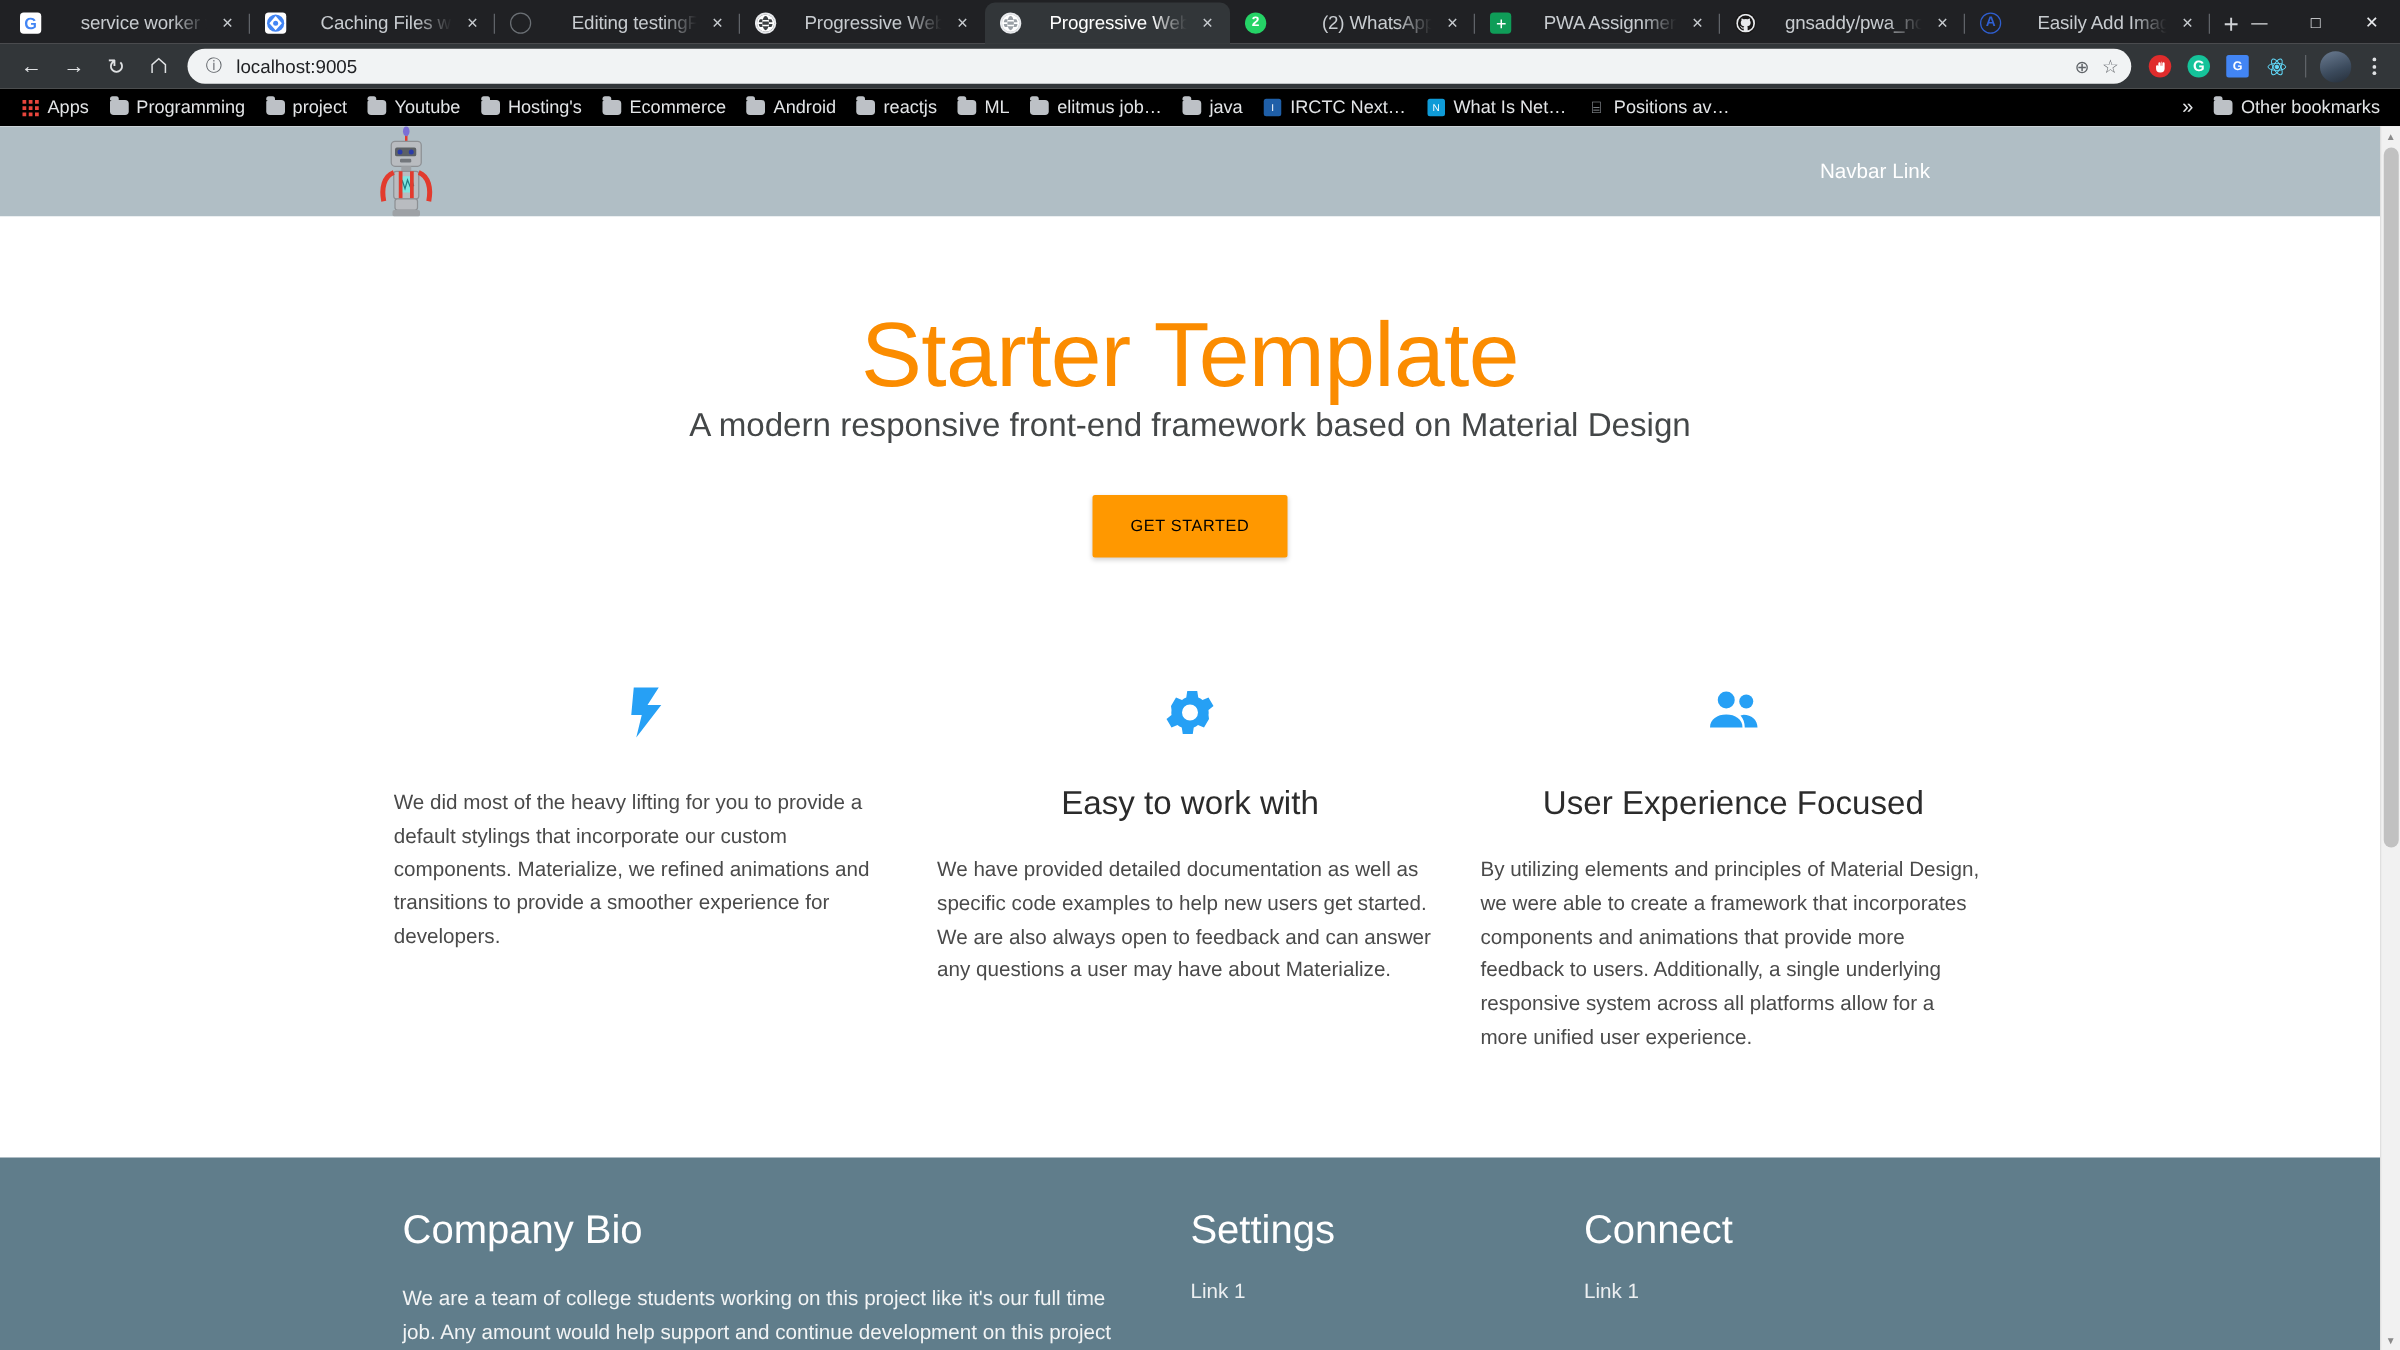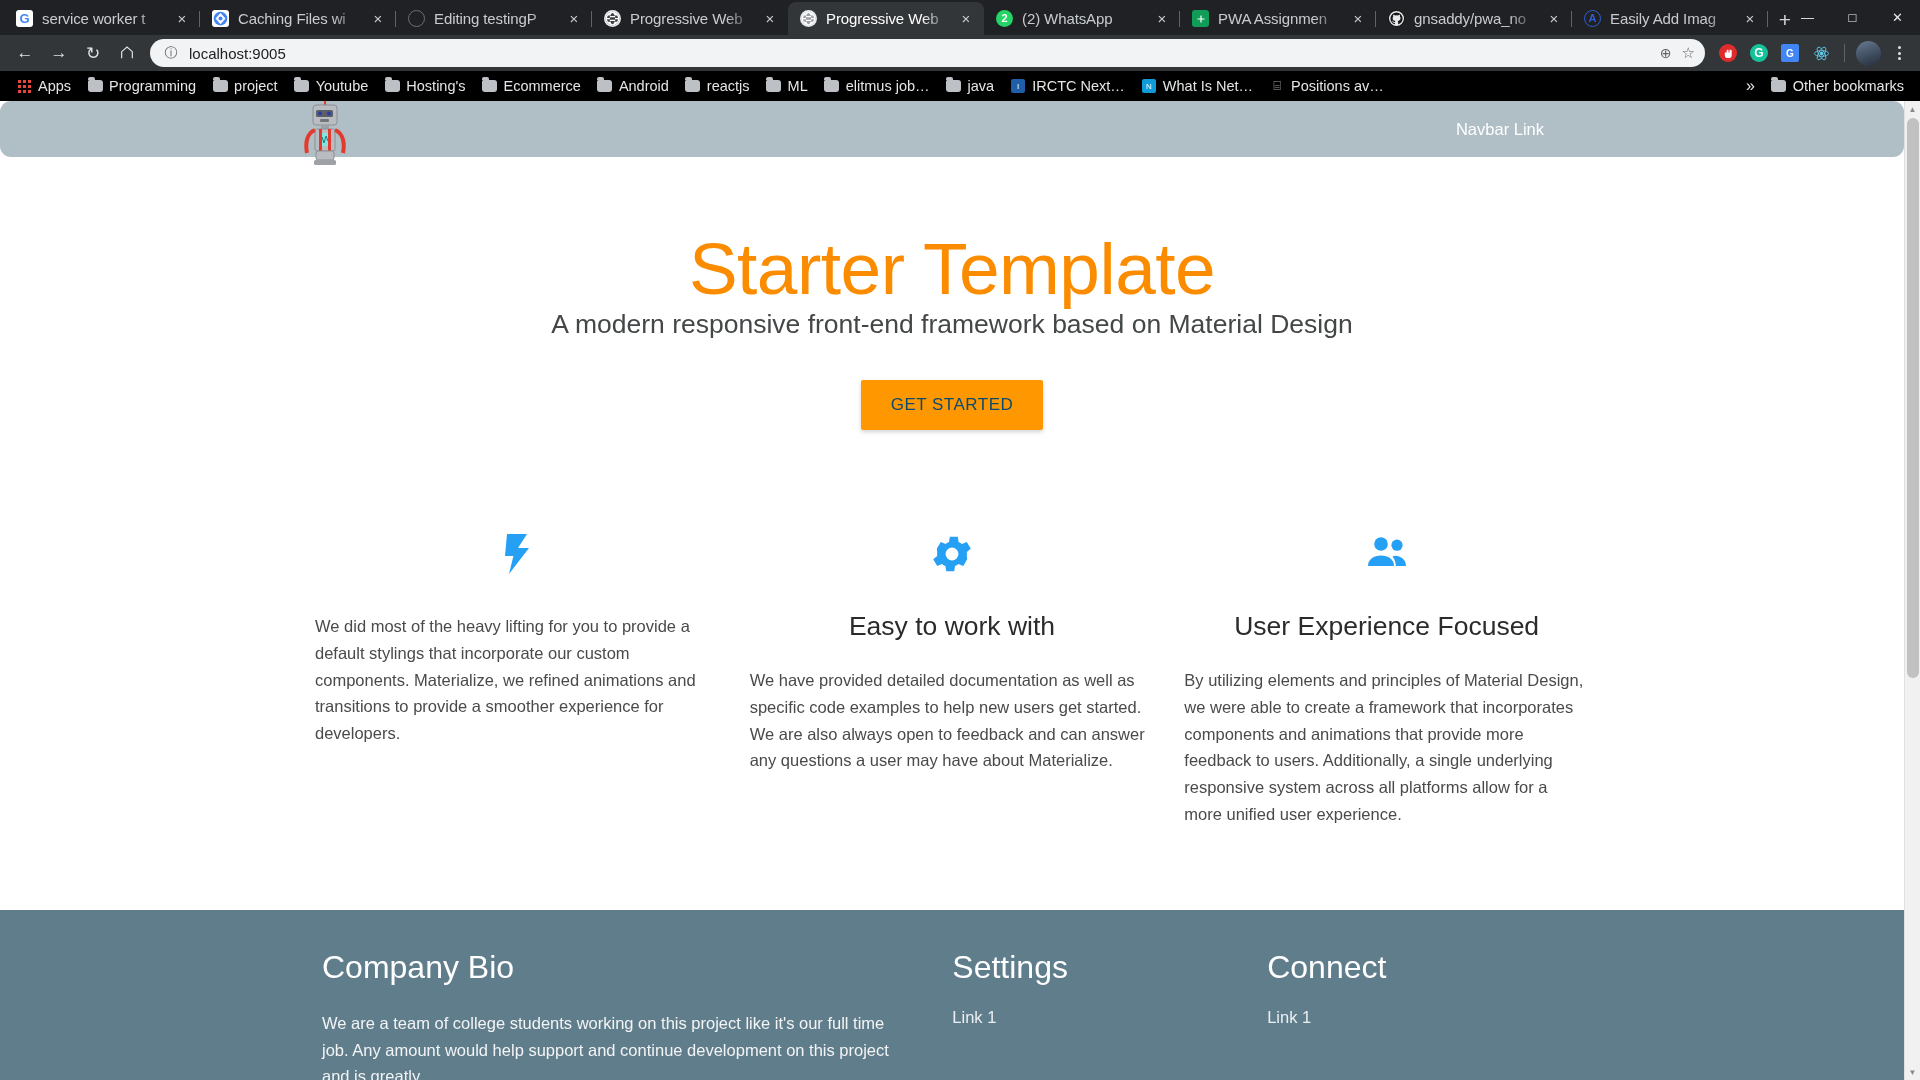--- a/index.html
+++ b/index.html
@@ -61,20 +61,21 @@
   .fav-sheets { background: #0f9d58; color: #fff; font-size: 13px; }
   .fav-gh { background: #181717; color: #fff; border-radius: 50%; font-size: 13px; }
   .fav-a { background: transparent; color: #2f5fd0; border: 1.5px solid #2f5fd0; border-radius: 50%; font-size: 11px; }
   .tab-title {
     flex: 1 1 auto;
     white-space: nowrap;
     overflow: hidden;
     -webkit-mask-image: linear-gradient(to right, #000 76%, transparent 98%);
     mask-image: linear-gradient(to right, #000 76%, transparent 98%);
     letter-spacing: -0.1px;
+    text-align: right;
   }
   .tab-close {
     width: 20px; height: 20px;
     flex: none;
     display: flex; align-items: center; justify-content: center;
     font-size: 15px;
     color: #c8ccd0;
     margin-left: 4px;
   }
   .newtab {
@@ -210,27 +211,26 @@
     position: relative;
     overflow: hidden;
   }
   .page {
     position: absolute;
     inset: 0 16px 0 0;
     overflow: hidden;
   }
 
   .navbar {
-    height: 56px;
+    height: 72px;
     background: #b0bec5;
     display: flex;
     align-items: center;
     padding: 0 0 0 40px;
     position: relative;
-    border-radius: 11px;
   }
   .nav-logo {
     width: 46px; height: 72px;
     position: relative;
     margin-left: 262px;
     flex: none;
   }
   .nav-links {
     margin-left: auto;
     margin-right: 345px;
@@ -254,22 +254,22 @@
   }
   .hero-sub {
     font-size: 26.5px;
     font-weight: 300;
     color: #444748;
   }
   .btn-wrap { margin-top: 40px; }
   .btn-started {
     display: inline-block;
     background: #ff9800;
-    color: #0c4a6e;
-    font-size: 17px;
+    color: #000000;
+    font-size: 13px;
     letter-spacing: 0.5px;
     padding: 0 30px;
     height: 50px;
     line-height: 50px;
     border: none;
     border-radius: 2px;
     box-shadow: 0 2px 4px rgba(0,0,0,0.18);
     font-family: inherit;
   }
 

